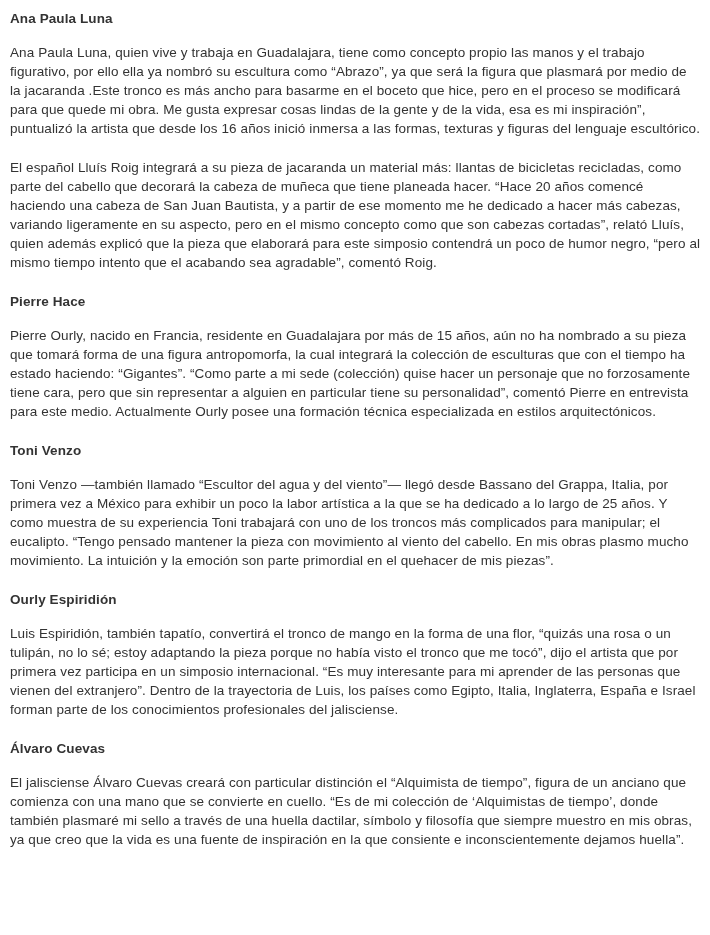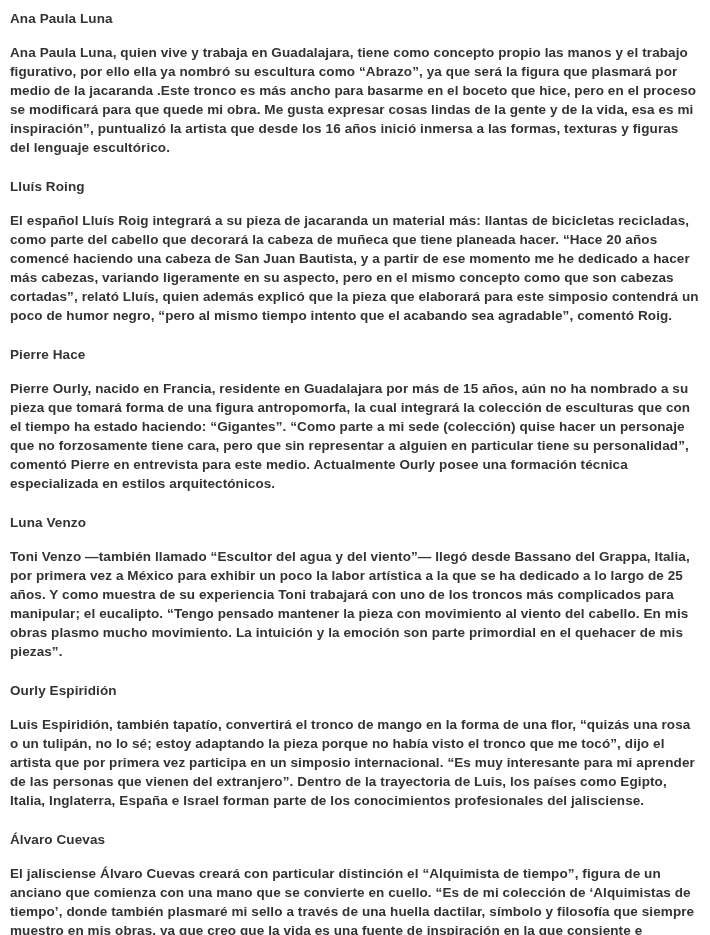--- a/index.html
+++ b/index.html
@@ -23,41 +23,40 @@
   }
   .section-heading {
     font-size: 13.5px;
     font-weight: bold;
     line-height: 19px;
     margin: 0 0 15px 0;
     letter-spacing: 0.1px;
   }
   .section-paragraph {
     font-size: 13.5px;
-    font-weight: bold;
+    font-weight: normal;
     line-height: 19px;
     margin: 0 0 20px 0;
     letter-spacing: 0.1px;
   }
 </style>
 </head>
 <body>
 
 <main class="article">
 
   <h2 class="section-heading">Ana Paula Luna</h2>
   <p class="section-paragraph">Ana Paula Luna, quien vive y trabaja en Guadalajara, tiene como concepto propio las manos y el trabajo figurativo, por ello ella ya nombró su escultura como “Abrazo”, ya que será la figura que plasmará por medio de la jacaranda .Este tronco es más ancho para basarme en el boceto que hice, pero en el proceso se modificará para que quede mi obra. Me gusta expresar cosas lindas de la gente y de la vida, esa es mi inspiración”, puntualizó la artista que desde los 16 años inició inmersa a las formas, texturas y figuras del lenguaje escultórico.</p>
 
-  <h2 class="section-heading">Lluís Roing</h2>
   <p class="section-paragraph">El español Lluís Roig integrará a su pieza de jacaranda un material más: llantas de bicicletas recicladas, como parte del cabello que decorará la cabeza de muñeca que tiene planeada hacer. “Hace 20 años comencé haciendo una cabeza de San Juan Bautista, y a partir de ese momento me he dedicado a hacer más cabezas, variando ligeramente en su aspecto, pero en el mismo concepto como que son cabezas cortadas”, relató Lluís, quien además explicó que la pieza que elaborará para este simposio contendrá un poco de humor negro, “pero al mismo tiempo intento que el acabando sea agradable”, comentó Roig.</p>
 
   <h2 class="section-heading">Pierre Hace</h2>
   <p class="section-paragraph">Pierre Ourly, nacido en Francia, residente en Guadalajara por más de 15 años, aún no ha nombrado a su pieza que tomará forma de una figura antropomorfa, la cual integrará la colección de esculturas que con el tiempo ha estado haciendo: “Gigantes”. “Como parte a mi sede (colección) quise hacer un personaje que no forzosamente tiene cara, pero que sin representar a alguien en particular tiene su personalidad”, comentó Pierre en entrevista para este medio. Actualmente Ourly posee una formación técnica especializada en estilos arquitectónicos.</p>
 
-  <h2 class="section-heading">Luna Venzo</h2>
+  <h2 class="section-heading">Toni Venzo</h2>
   <p class="section-paragraph">Toni Venzo —también llamado “Escultor del agua y del viento”— llegó desde Bassano del Grappa, Italia, por primera vez a México para exhibir un poco la labor artística a la que se ha dedicado a lo largo de 25 años. Y como muestra de su experiencia Toni trabajará con uno de los troncos más complicados para manipular; el eucalipto. “Tengo pensado mantener la pieza con movimiento al viento del cabello. En mis obras plasmo mucho movimiento. La intuición y la emoción son parte primordial en el quehacer de mis piezas”.</p>
 
   <h2 class="section-heading">Ourly Espiridión</h2>
   <p class="section-paragraph">Luis Espiridión, también tapatío, convertirá el tronco de mango en la forma de una flor, “quizás una rosa o un tulipán, no lo sé; estoy adaptando la pieza porque no había visto el tronco que me tocó”, dijo el artista que por primera vez participa en un simposio internacional. “Es muy interesante para mi aprender de las personas que vienen del extranjero”. Dentro de la trayectoria de Luis, los países como Egipto, Italia, Inglaterra, España e Israel forman parte de los conocimientos profesionales del jalisciense.</p>
 
   <h2 class="section-heading">Álvaro Cuevas</h2>
   <p class="section-paragraph">El jalisciense Álvaro Cuevas creará con particular distinción el “Alquimista de tiempo”, figura de un anciano que comienza con una mano que se convierte en cuello. “Es de mi colección de ‘Alquimistas de tiempo’, donde también plasmaré mi sello a través de una huella dactilar, símbolo y filosofía que siempre muestro en mis obras, ya que creo que la vida es una fuente de inspiración en la que consiente e inconscientemente dejamos huella”.</p>
 
 </main>
 

